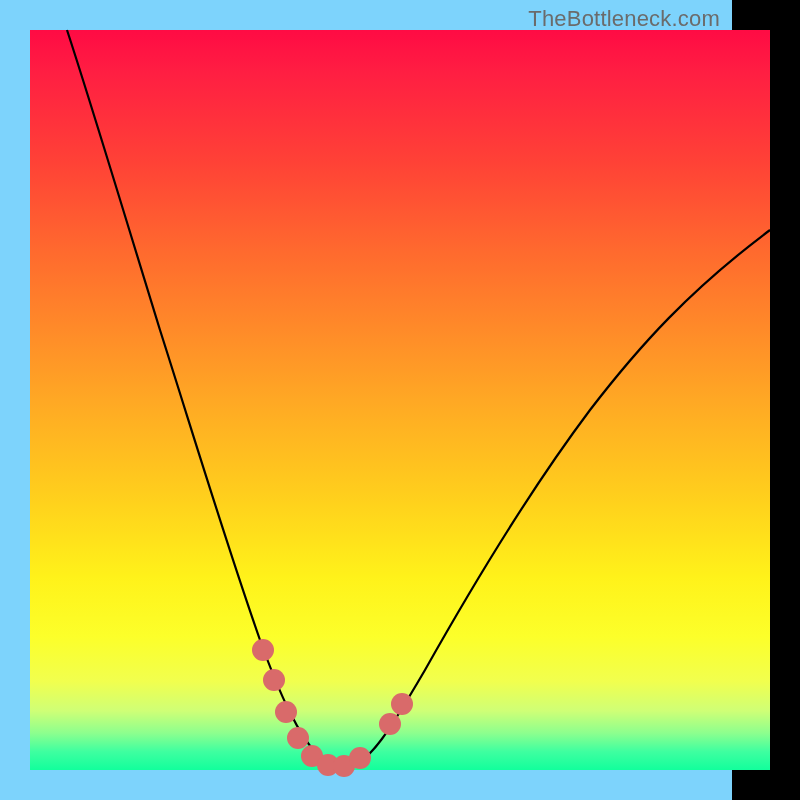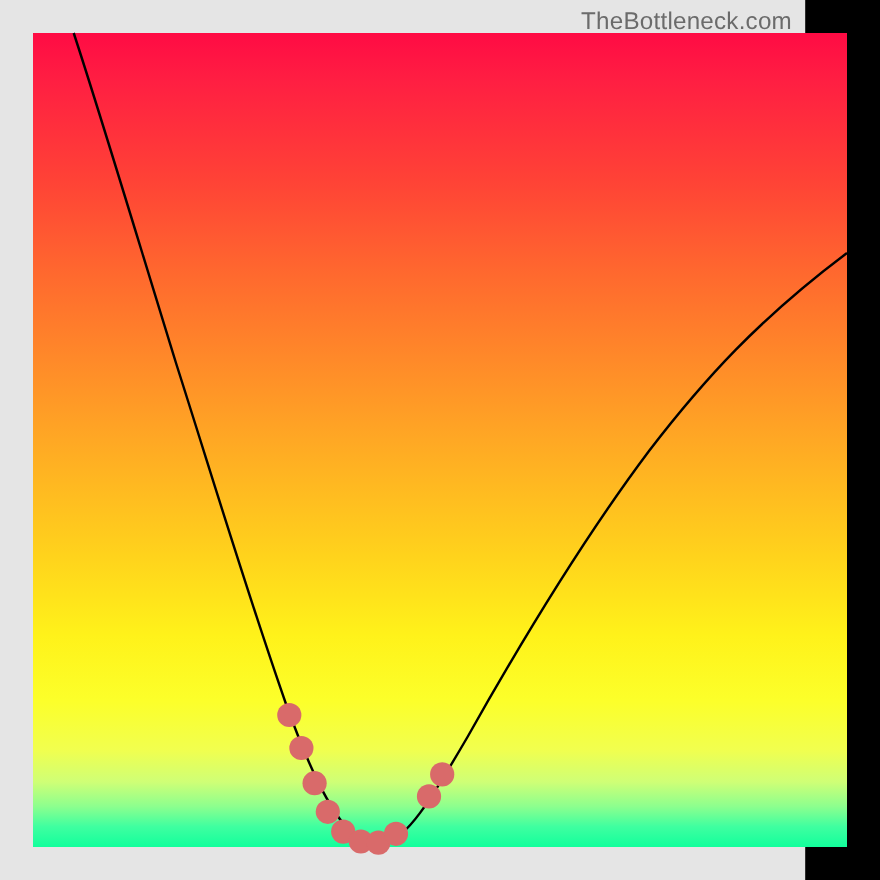--- a/index.html
+++ b/index.html
@@ -10,21 +10,21 @@
     background: #000;
     overflow: hidden;
     font-family: Arial, Helvetica, sans-serif;
   }
   .frame {
     position: absolute;
     left: 0;
     top: 0;
     width: 732px;
     height: 800px;
-    background: #e5e5e5;
+    background: #7dd3fc;
   }
   .plot {
     position: absolute;
     left: 30px;
     top: 30px;
     width: 740px;
     height: 740px;
     
     background: linear-gradient(to bottom,
       #ff0b44 0%,

